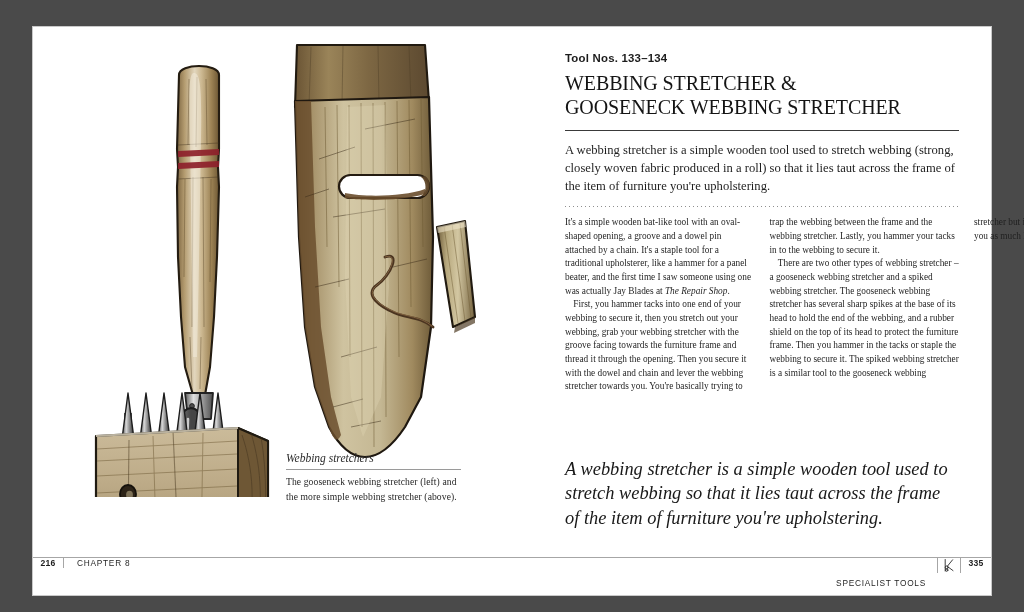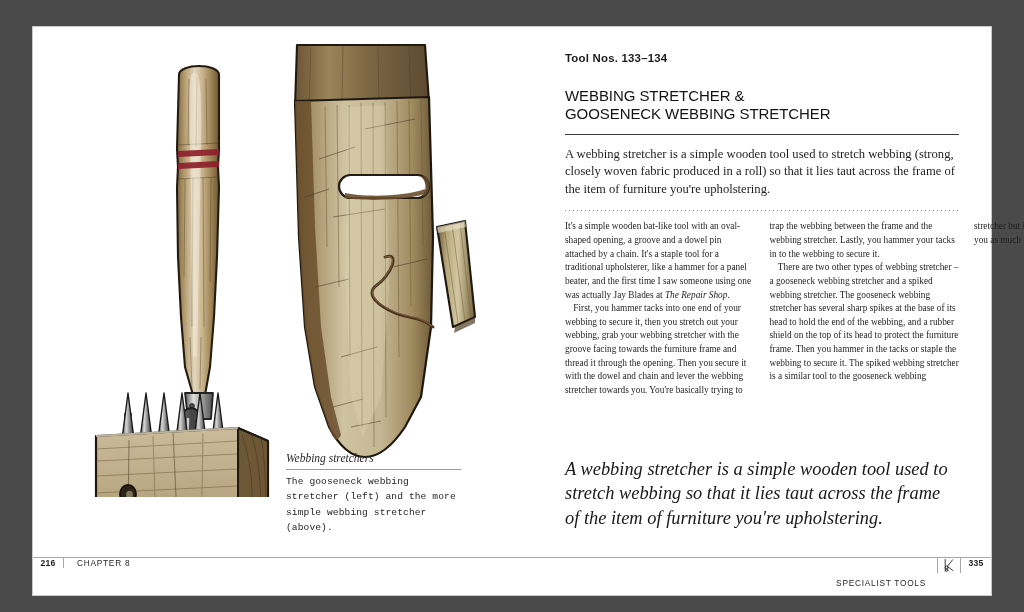--- a/index.html
+++ b/index.html
@@ -45,21 +45,21 @@
   .caption-title {
     font-family: "Liberation Serif", serif;
     font-style: italic;
     font-size: 11.5px;
     color: #2b2b2b;
     padding-bottom: 3px;
     border-bottom: 0.8px solid #9a9a9a;
     line-height: 1.2;
   }
   .caption-body {
-    font-family: Liberation Mono, monospace;
+    font-family: Liberation Serif, serif;
     font-size: 9.6px;
     line-height: 1.62;
     color: #262626;
     padding-top: 4px;
     letter-spacing: 0.01em;
   }
 
   
   .page-right {
     position: absolute;
@@ -71,25 +71,25 @@
     left: 24px;
     top: 25px;
     width: 394px;
   }
   .tool-nos {
     font-family: "Liberation Sans", sans-serif;
     font-size: 11.4px;
     font-weight: 700;
     letter-spacing: 0.02em;
     color: #1c1c1c;
-    margin-bottom: 23px;
+    margin-bottom: 7px;
   }
   .headline {
-    font-family: Liberation Sans, sans-serif;
-    font-size: 15px;
+    font-family: Liberation Serif, serif;
+    font-size: 20px;
     font-weight: 400;
     line-height: 1.22;
     letter-spacing: -0.005em;
     color: #141414;
     margin: 0;
   }
   .rule-solid {
     border: 0;
     border-top: 1.1px solid #3a3a3a;
     margin: 10px 0 11px 0;

